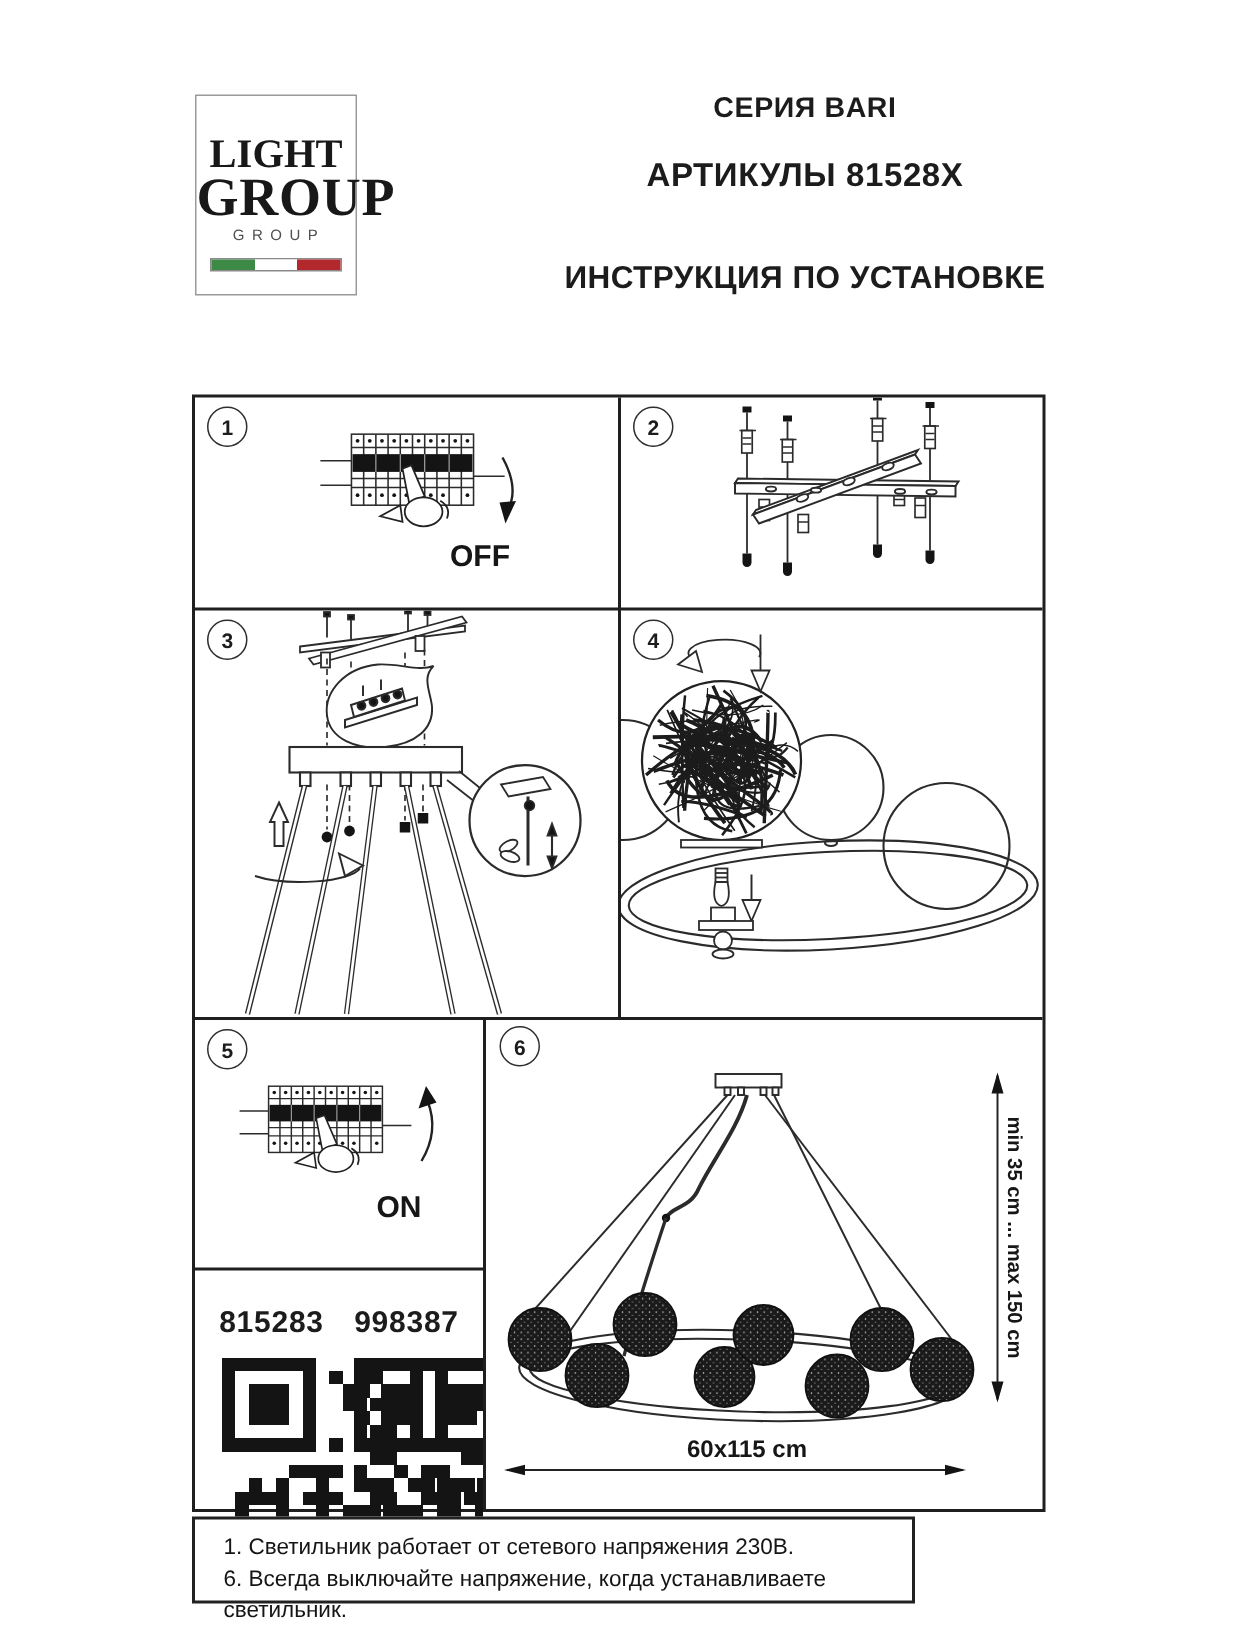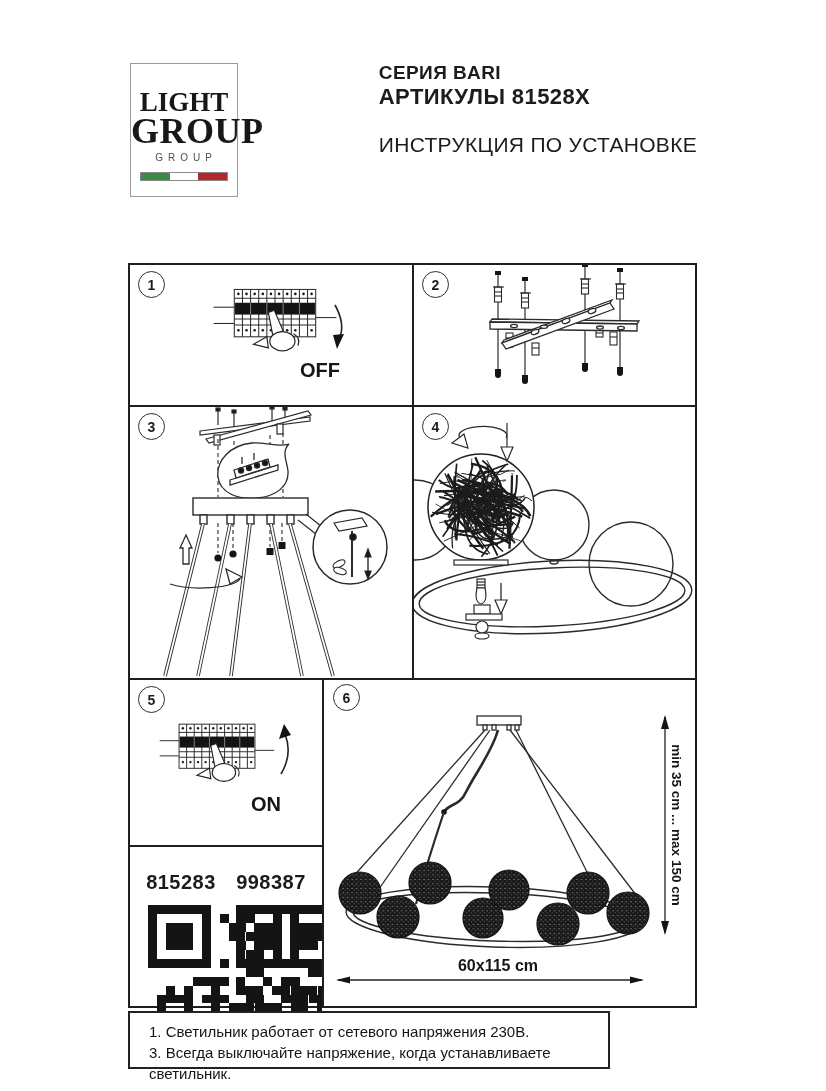--- a/index.html
+++ b/index.html
@@ -4,24 +4,24 @@
 <style>
   html,body{margin:0;padding:0;background:#ffffff;}
   .page{position:relative;width:826px;height:1091px;background:#fff;font-family:"Liberation Sans",sans-serif;color:#1c1c1c;overflow:hidden;}
   
   .logo-box{position:absolute;left:130px;top:63px;width:108px;height:134px;border:1px solid #9a9a9a;background:#fff;text-align:center;box-sizing:border-box;padding-top:25px;}
   .logo-l1{font-family:"Liberation Serif",serif;font-weight:bold;font-size:27px;line-height:26px;letter-spacing:0px;color:#181818;}
   .logo-l2{font-family:"Liberation Serif",serif;font-weight:bold;font-size:36px;line-height:33px;letter-spacing:0.5px;color:#181818;}
   .logo-l3{font-size:10px;letter-spacing:5px;color:#4f4f4f;margin-top:4px;margin-left:4px;}
   .logo-flag{width:88px;height:9px;margin:9px auto 0;border:1px solid #8a8a8a;display:flex;box-sizing:border-box;}
   .logo-flag span{flex:1;}
-  .hdr-text{position:absolute;top:62px;right:129px;text-align:left;}
+  .hdr-text{position:absolute;top:62px;right:129px;text-align:center;}
   .hdr-series{font-size:19px;font-weight:bold;letter-spacing:0.4px;}
-  .hdr-articles{font-size:22px;font-weight:bold;margin-top:0;letter-spacing:0.4px;}
-  .hdr-instr{font-size:21px;font-weight:normal;margin-top:22px;line-height:26px;letter-spacing:0.3px;}
+  .hdr-articles{font-size:22px;font-weight:bold;margin-top:20px;letter-spacing:0.4px;}
+  .hdr-instr{font-size:21px;font-weight:bold;margin-top:43px;line-height:26px;letter-spacing:0.3px;}
   
   .grid{position:absolute;left:128px;top:263px;width:569px;height:745px;border:2px solid #1f1f1f;box-sizing:border-box;background:#fff;}
   .cell{position:absolute;overflow:hidden;}
   .cell svg{display:block;width:100%;height:100%;}
   .div{position:absolute;background:#1f1f1f;}
   .badge{position:absolute;width:25px;height:25px;border:1.5px solid #2e2e2e;border-radius:50%;display:flex;align-items:center;justify-content:center;font-size:14px;font-weight:bold;background:#fff;z-index:3;}
   
   .qr-num{position:absolute;top:24px;width:86px;text-align:center;font-size:20px;font-weight:bold;letter-spacing:0.5px;}
   .qr-svg{position:absolute;top:58px;width:68px;height:68px;}
   
@@ -897,16 +897,16 @@
         <line x1="14" y1="300" x2="318" y2="300" stroke="#222" stroke-width="1.3"></line>
         <polygon points="26,296.5 26,303.5 12,300" fill="#141414"></polygon>
         <polygon points="306,296.5 306,303.5 320,300" fill="#141414"></polygon>
         <text x="174" y="291" text-anchor="middle" font-size="16" font-weight="bold" fill="#161616">60x115 cm</text>
       </svg>
     </div>
   </div>
 
   <div class="footer-box">
     <div>1. Светильник работает от сетевого напряжения 230В.</div>
-    <div>3. Всегда выключайте напряжение, когда устанавливаете светильник.</div>
+    <div>6. Всегда выключайте напряжение, когда устанавливаете светильник.</div>
   </div>
 
 </div>
 
 </body></html>

